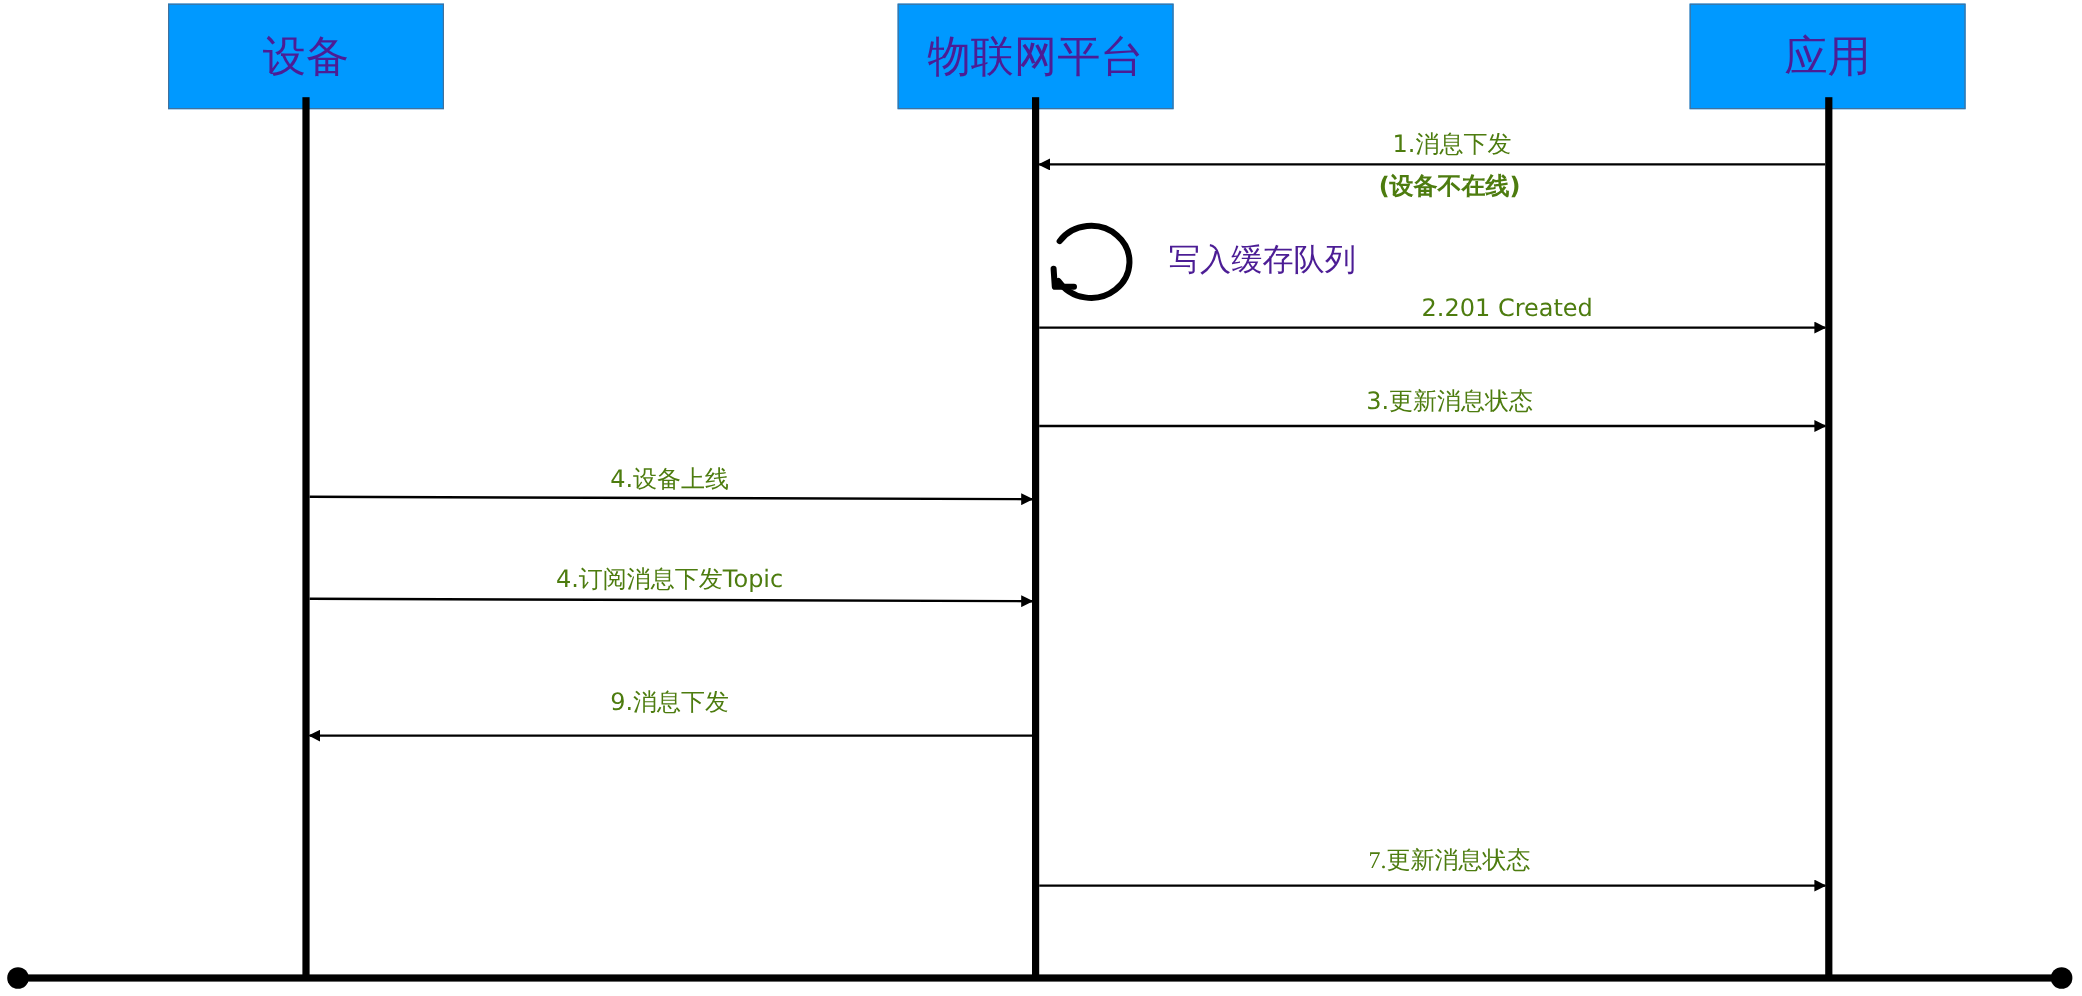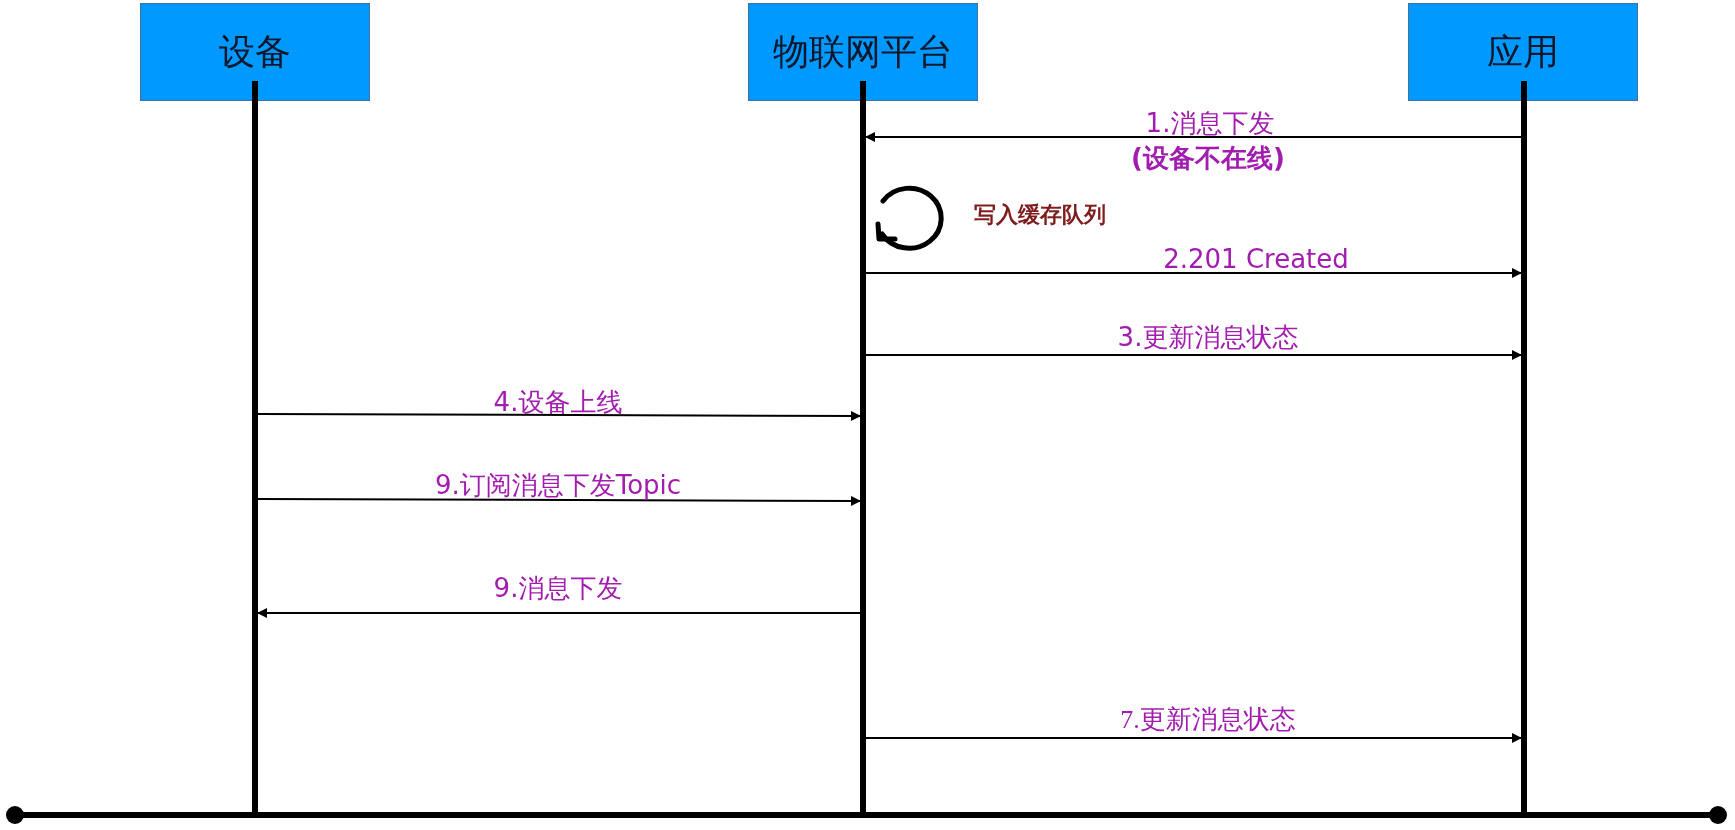--- a/index.html
+++ b/index.html
@@ -1,28 +1,28 @@
 <!DOCTYPE html>
 <html><head>
   <meta charset="utf-8">
   <style>
     html, body { margin: 0; padding: 0; background: #ffffff; }
     body { width: 1735px; height: 830px; position: relative; overflow: hidden;
            font-family: "DejaVu Sans", "Liberation Sans", sans-serif; }
     .actor-box {
-      position: absolute; top: 3px; height: 98px; width: 230px;
+      position: absolute; top: 3px; height: 88px; width: 230px;
       background: #0099ff; border: 1.5px solid #41719c; box-sizing: border-box;
-      color: #0f172a; font-size: 36px; display: flex; align-items: center; justify-content: center;
+      color: #4c1d95; font-size: 36px; display: flex; align-items: center; justify-content: center;
     }
     .lifeline { position: absolute; top: 81px; width: 6px; height: 734px; background: #000; }
     .baseline { position: absolute; left: 15px; width: 1703px; top: 812px; height: 6px; background: #000; }
     .dot { position: absolute; width: 18px; height: 18px; border-radius: 50%; background: #000; top: 806px; }
-    .msg-label { position: absolute; font-size: 26px; color: #a21caf; white-space: nowrap;
+    .msg-label { position: absolute; font-size: 20px; color: #4d7c0f; white-space: nowrap;
                  transform: translateX(-50%); line-height: 1; }
-    .note-label { position: absolute; font-size: 22px; color: #7f1d1d; white-space: nowrap; line-height: 1; font-weight: bold; }
+    .note-label { position: absolute; font-size: 26px; color: #4c1d95; white-space: nowrap; line-height: 1; }
     svg.arrows { position: absolute; left: 0; top: 0; }
   </style>
 </head>
 <body>
 
 <div class="actor-box" style="left:140px;">
   <span>设备</span>
 </div>
 <div class="actor-box" style="left:748px;">
   <span>物联网平台</span>
@@ -65,15 +65,15 @@
     <path d="M878,224 L879,239 L895,239"></path>
   </g>
 </svg>
 
 <div class="msg-label" style="left:1210px; top:110px;">1.消息下发</div>
 <div class="msg-label" style="left:1208px; top:145px;font-weight:bold;">(设备不在线)</div>
 <div class="note-label" style="left:974px; top:204px;">写入缓存队列</div>
 <div class="msg-label" style="left:1256px; top:246px;">2.201  Created</div>
 <div class="msg-label" style="left:1208px; top:324px;">3.更新消息状态</div>
 <div class="msg-label" style="left:558px; top:389px;">4.设备上线</div>
-<div class="msg-label" style="left:558px; top:472px;">9.订阅消息下发Topic</div>
+<div class="msg-label" style="left:558px; top:472px;">4.订阅消息下发Topic</div>
 <div class="msg-label" style="left:558px; top:575px;">9.消息下发</div>
 <div class="msg-label" style="left:1208px; top:707px;font-family:Liberation Serif, serif;">7.更新消息状态</div>
 
 </body></html>

